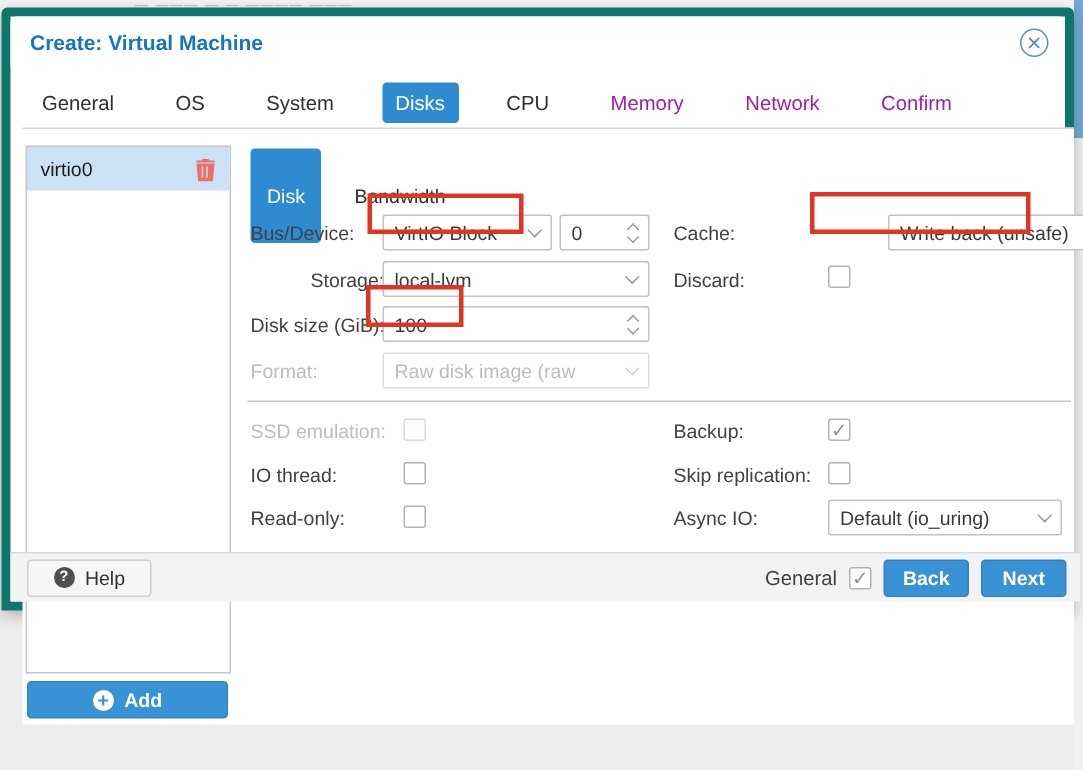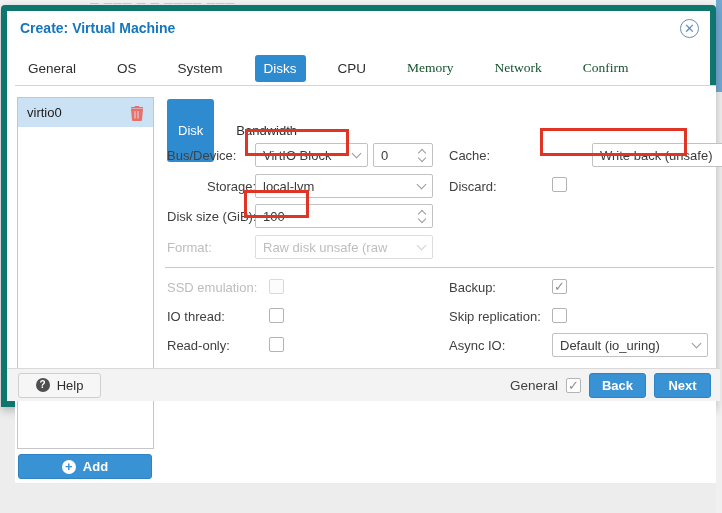--- a/index.html
+++ b/index.html
@@ -57,21 +57,21 @@
   
   .wizard-tabs {
     position: absolute; left: 12px; top: 42px; right: 12px; height: 30px;
     display: flex; align-items: center; gap: 23px;
   }
   .wtab {
     padding: 6px 9px; font-size: 13.5px; color: #2f2f2f; cursor: pointer;
     border-radius: 3px; white-space: nowrap;
   }
   .wtab.active { background: #2e8bd0; color: #ffffff; }
-  .wtab.disabled { color: #14532d; cursor: default; font-family: Liberation Serif, serif; }
+  .wtab.disabled { color: #a21caf; cursor: default; }
 
   
   .body-panel {
     position: absolute; left: 8px; top: 74px; width: 701px; height: 398px;
     border-top: 1px solid #d4d4d4; background: #fff;
   }
 
   
   .disk-list {
     position: absolute; left: 2px; top: 11px; width: 137px; height: 352px;
@@ -248,21 +248,21 @@
     <div class="field" style="left:240px; top:118px; width:178px;">
       <span class="val">100</span>
       <span class="spin-arrows">
           <span class="sp-up"></span>
           <span class="sp-dn"></span>
         </span>
     </div>
 
     <div class="form-label disabled" style="left:152px; top:154px;">Format:</div>
     <div class="field disabled" style="left:240px; top:149px; width:178px;">
-      <span class="val">Raw disk unsafe (raw</span>
+      <span class="val">Raw disk image (raw</span>
       <span class="chev"></span>
     </div>
 
     <div class="divider"></div>
 
     <div class="form-label disabled" style="left:152px; top:194px;">SSD emulation:</div>
     <div class="checkbox disabled" style="left:254px; top:193px;"><span class="mark">✓</span></div>
     <div class="form-label" style="left:434px; top:194px;">Backup:</div>
     <div class="checkbox checked" style="left:537px; top:193px;"><span class="mark">✓</span></div>
 

